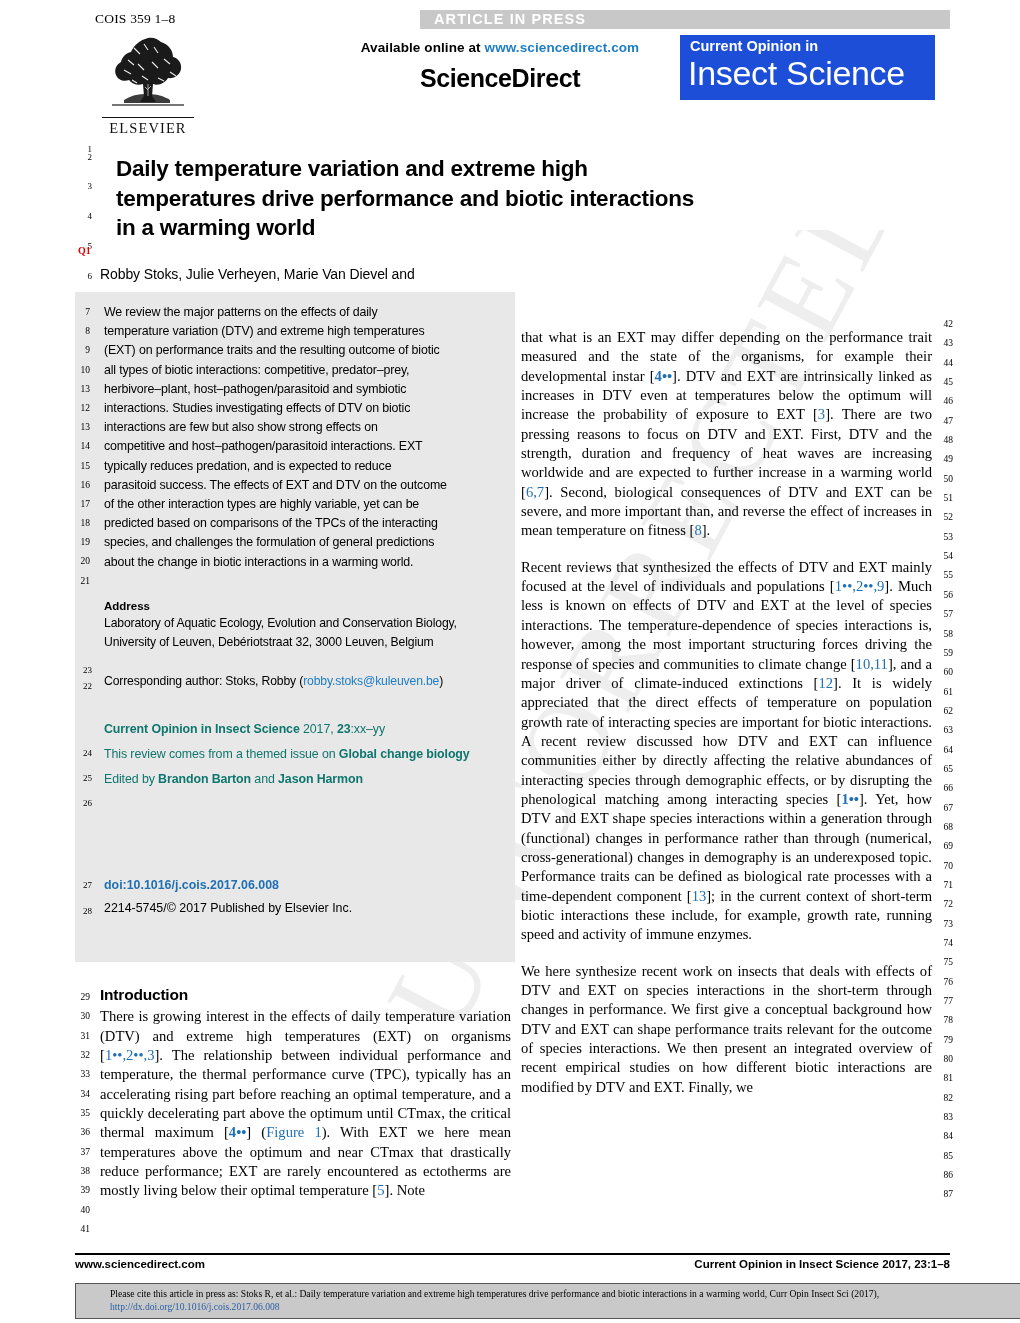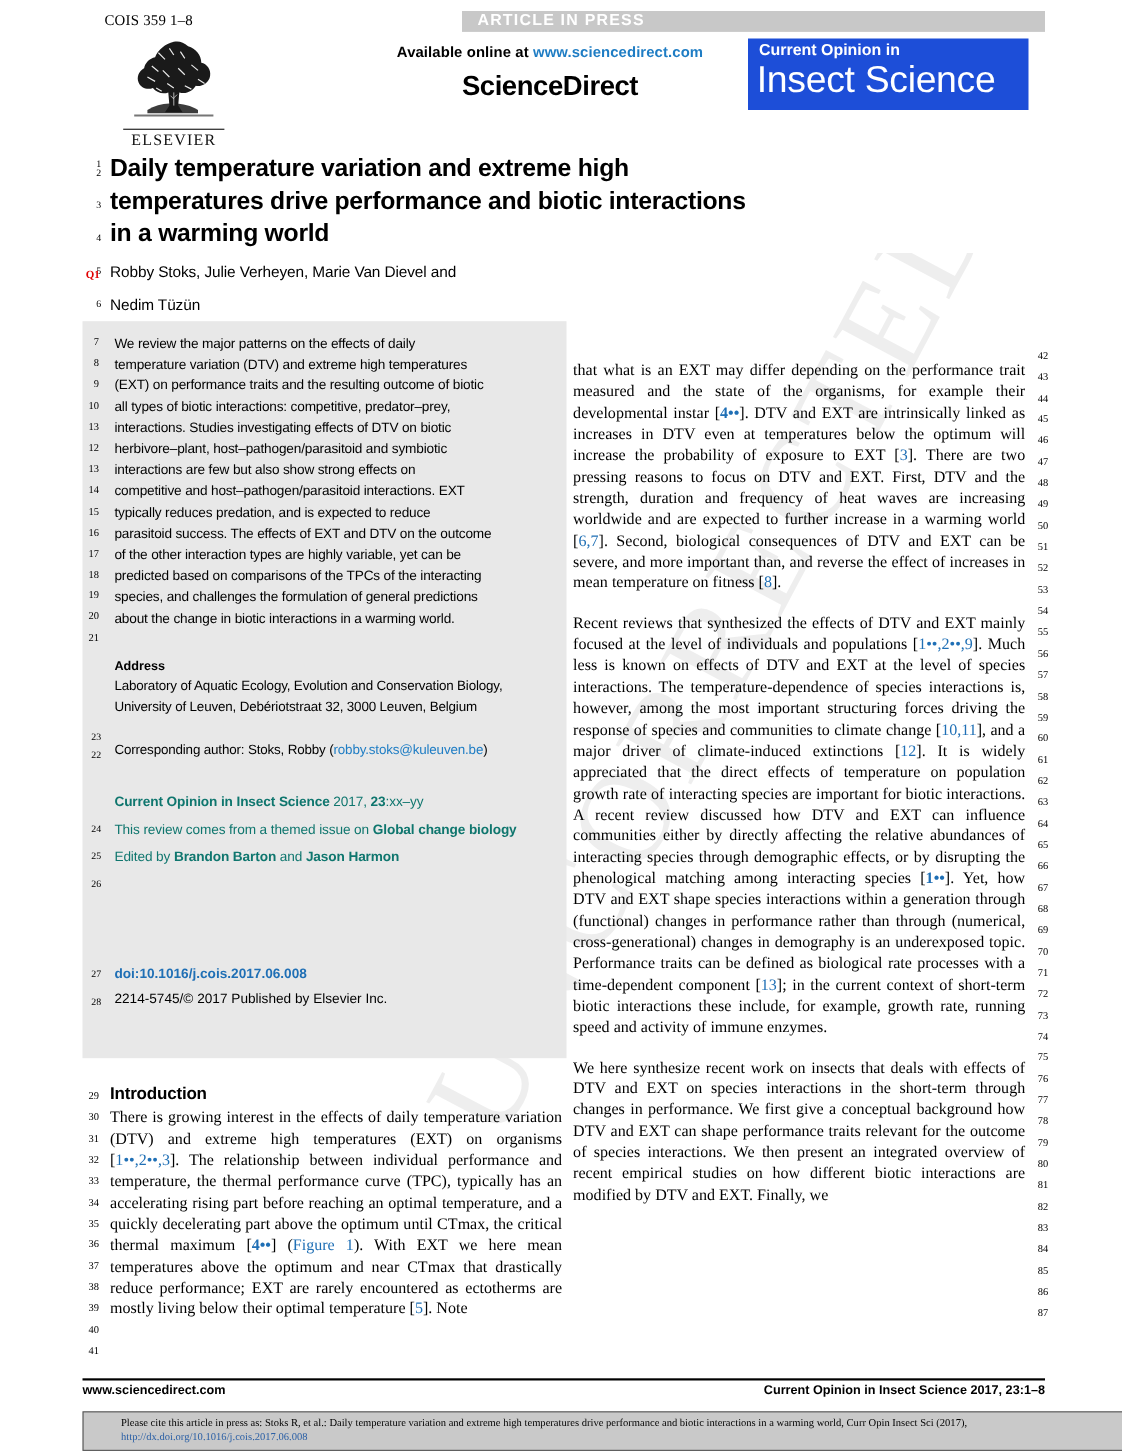--- a/index.html
+++ b/index.html
@@ -52,21 +52,21 @@
   }
 
   
   .masthead {
     position: absolute;
     left: 75px; top: 32px;
     width: 875px; height: 100px;
   }
   .elsevier-logo {
     position: absolute;
-    left: 35px; top: 2px;
+    left: 25px; top: 2px;
     width: 96px; height: 103px;
   }
   .elsevier-tree {
     position: absolute;
     left: 4px; top: 0px;
     width: 88px; height: 78px;
     overflow: hidden;
   }
   .elsevier-word {
     position: absolute;
@@ -137,21 +137,21 @@
     left: 100px; top: 138px;
     width: 620px;
   }
   .art-title {
     font-family: "Liberation Sans", sans-serif;
     font-weight: bold;
     font-size: 22.5px;
     line-height: 29.5px;
     letter-spacing: -0.25px;
     color: #000;
-    margin: 0;
+    margin: 16px;
   }
   .art-authors {
     margin-top: 5px;
     font-family: "Liberation Sans", sans-serif;
     font-size: 14px;
     line-height: 30px;
     letter-spacing: -0.1px;
     color: #000;
   }
 
@@ -416,22 +416,22 @@
     </div>
   </div>
 
   <div class="abs-panel">
     <div class="abs-inner">
       <div class="abs-text">
         <div>We review the major patterns on the effects of daily</div>
         <div>temperature variation (DTV) and extreme high temperatures</div>
         <div>(EXT) on performance traits and the resulting outcome of biotic</div>
         <div>all types of biotic interactions: competitive, predator–prey,</div>
+        <div>herbivore–plant, host–pathogen/parasitoid and symbiotic</div>
         <div>interactions. Studies investigating effects of DTV on biotic</div>
-        <div>herbivore–plant, host–pathogen/parasitoid and symbiotic</div>
         <div>interactions are few but also show strong effects on</div>
         <div>competitive and host–pathogen/parasitoid interactions. EXT</div>
         <div>typically reduces predation, and is expected to reduce</div>
         <div>parasitoid success. The effects of EXT and DTV on the outcome</div>
         <div>of the other interaction types are highly variable, yet can be</div>
         <div>predicted based on comparisons of the TPCs of the interacting</div>
         <div>species, and challenges the formulation of general predictions</div>
         <div>about the change in biotic interactions in a warming world.</div>
       </div>
 

